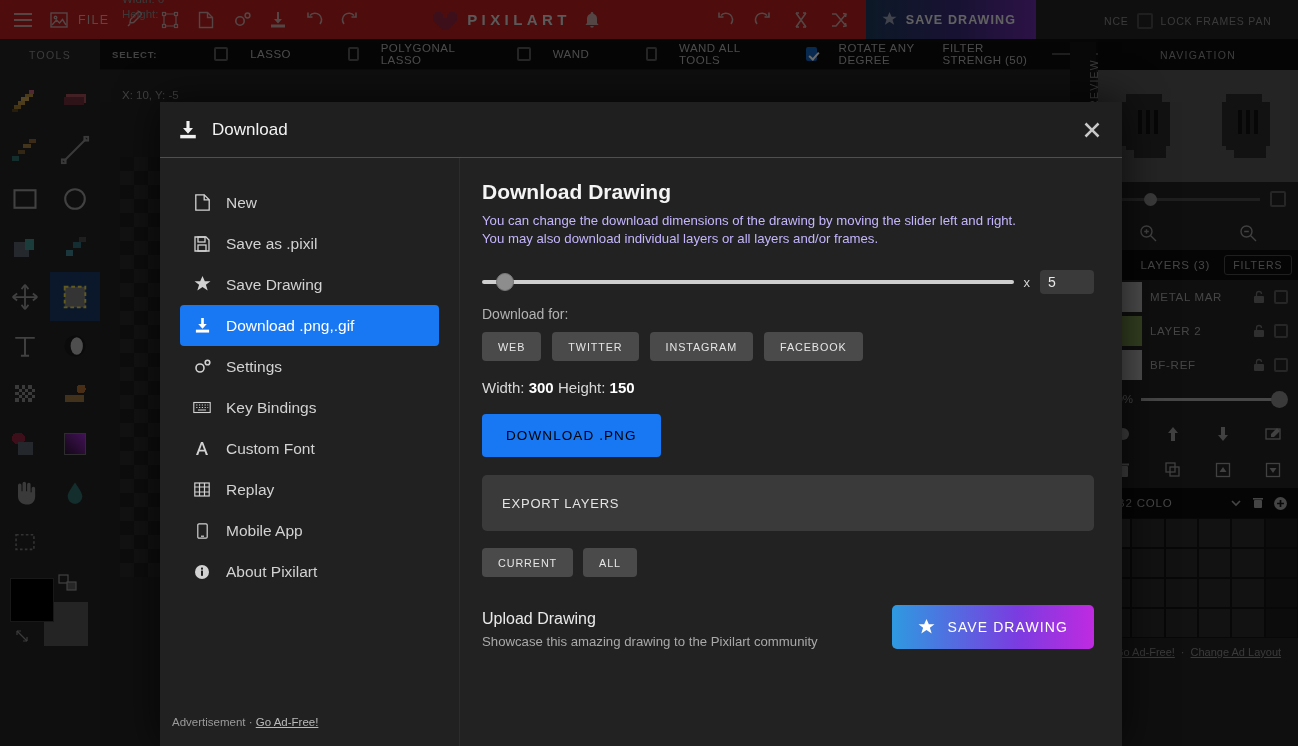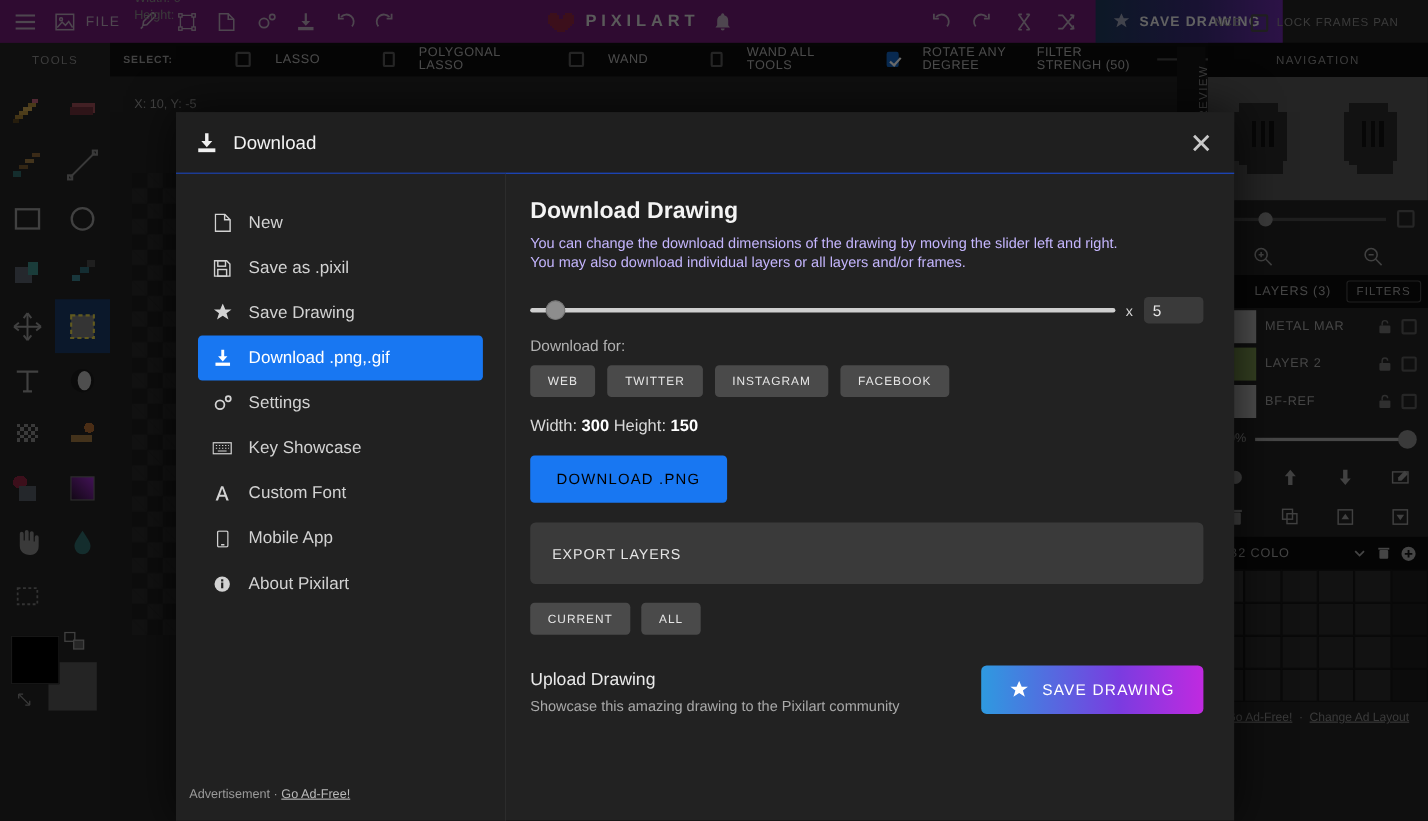--- a/index.html
+++ b/index.html
@@ -9,22 +9,22 @@
     font-family: "Liberation Sans", sans-serif;
     overflow: hidden;
   }
   #app { position: relative; width: 1298px; height: 746px; background: #0f0f0f; }
 
   
   .dim { filter: brightness(0.42); }
 
   
   .topbar {
-    position: absolute; left: 0; top: 0; width: 1166px; height: 39px;
-    background: #701a75; display: flex; align-items: center;
+    position: absolute; left: 0; top: 0; width: 1036px; height: 39px;
+    background: #b91c1c; display: flex; align-items: center;
   }
   .tb-left { display: flex; align-items: center; gap: 14px; padding-left: 12px; }
   .tb-icon {
     width: 22px; height: 22px; display: flex; align-items: center; justify-content: center;
     color: #cfcfcf; opacity: .78;
   }
   .tb-icon svg { display: block; }
   .tb-filelabel { font-size: 12.5px; letter-spacing: 1.2px; color: #cfcfcf; opacity: .8; margin-left: -6px;}
   .tb-center {
     position: absolute; left: 0; right: 0; top: 0; height: 39px;
@@ -744,29 +744,38 @@
             </span>
           <span>Settings</span>
         </div>
         <div class="side-item">
           <span class="si-icon">
               <svg width="18" height="13" viewBox="0 0 18 13" fill="none" stroke="currentColor" stroke-width="1.1">
                 <rect x=".8" y="1.5" width="16.4" height="10"></rect>
                 <path d="M3.2 4h1.2M6 4h1.2M8.8 4H10M11.6 4h1.2M14.4 4h.8M3.2 6.5h1.2M6 6.5h1.2M8.8 6.5H10M11.6 6.5h1.2M14.4 6.5h.8M5 9h8"></path>
               </svg>
             </span>
-          <span>Key Showcase</span>
+          <span>Key Bindings</span>
         </div>
         <div class="side-item">
           <span class="si-icon">
               <svg width="16" height="16" viewBox="0 0 16 16" fill="currentColor">
                 <path d="M7 1h2l5 13h-2.2l-1.2-3.4H5.4L4.2 14H2zM6 8.8h4L8 3.2z"></path>
               </svg>
             </span>
           <span>Custom Font</span>
+        </div>
+        <div class="side-item">
+          <span class="si-icon">
+              <svg width="16" height="15" viewBox="0 0 16 15" fill="none" stroke="currentColor" stroke-width="1.2">
+                <rect x=".8" y="1" width="14.4" height="13"></rect>
+                <path d="M.8 5h14.4M.8 10h14.4M5.5 1v13M10.5 1v13"></path>
+              </svg>
+            </span>
+          <span>Replay</span>
         </div>
         <div class="side-item">
           <span class="si-icon">
               <svg width="11" height="16" viewBox="0 0 11 16" fill="none" stroke="currentColor" stroke-width="1.2">
                 <rect x=".8" y=".8" width="9.4" height="14.4" rx="1.2"></rect>
                 <path d="M4 13.2h3"></path>
               </svg>
             </span>
           <span>Mobile App</span>
         </div>

